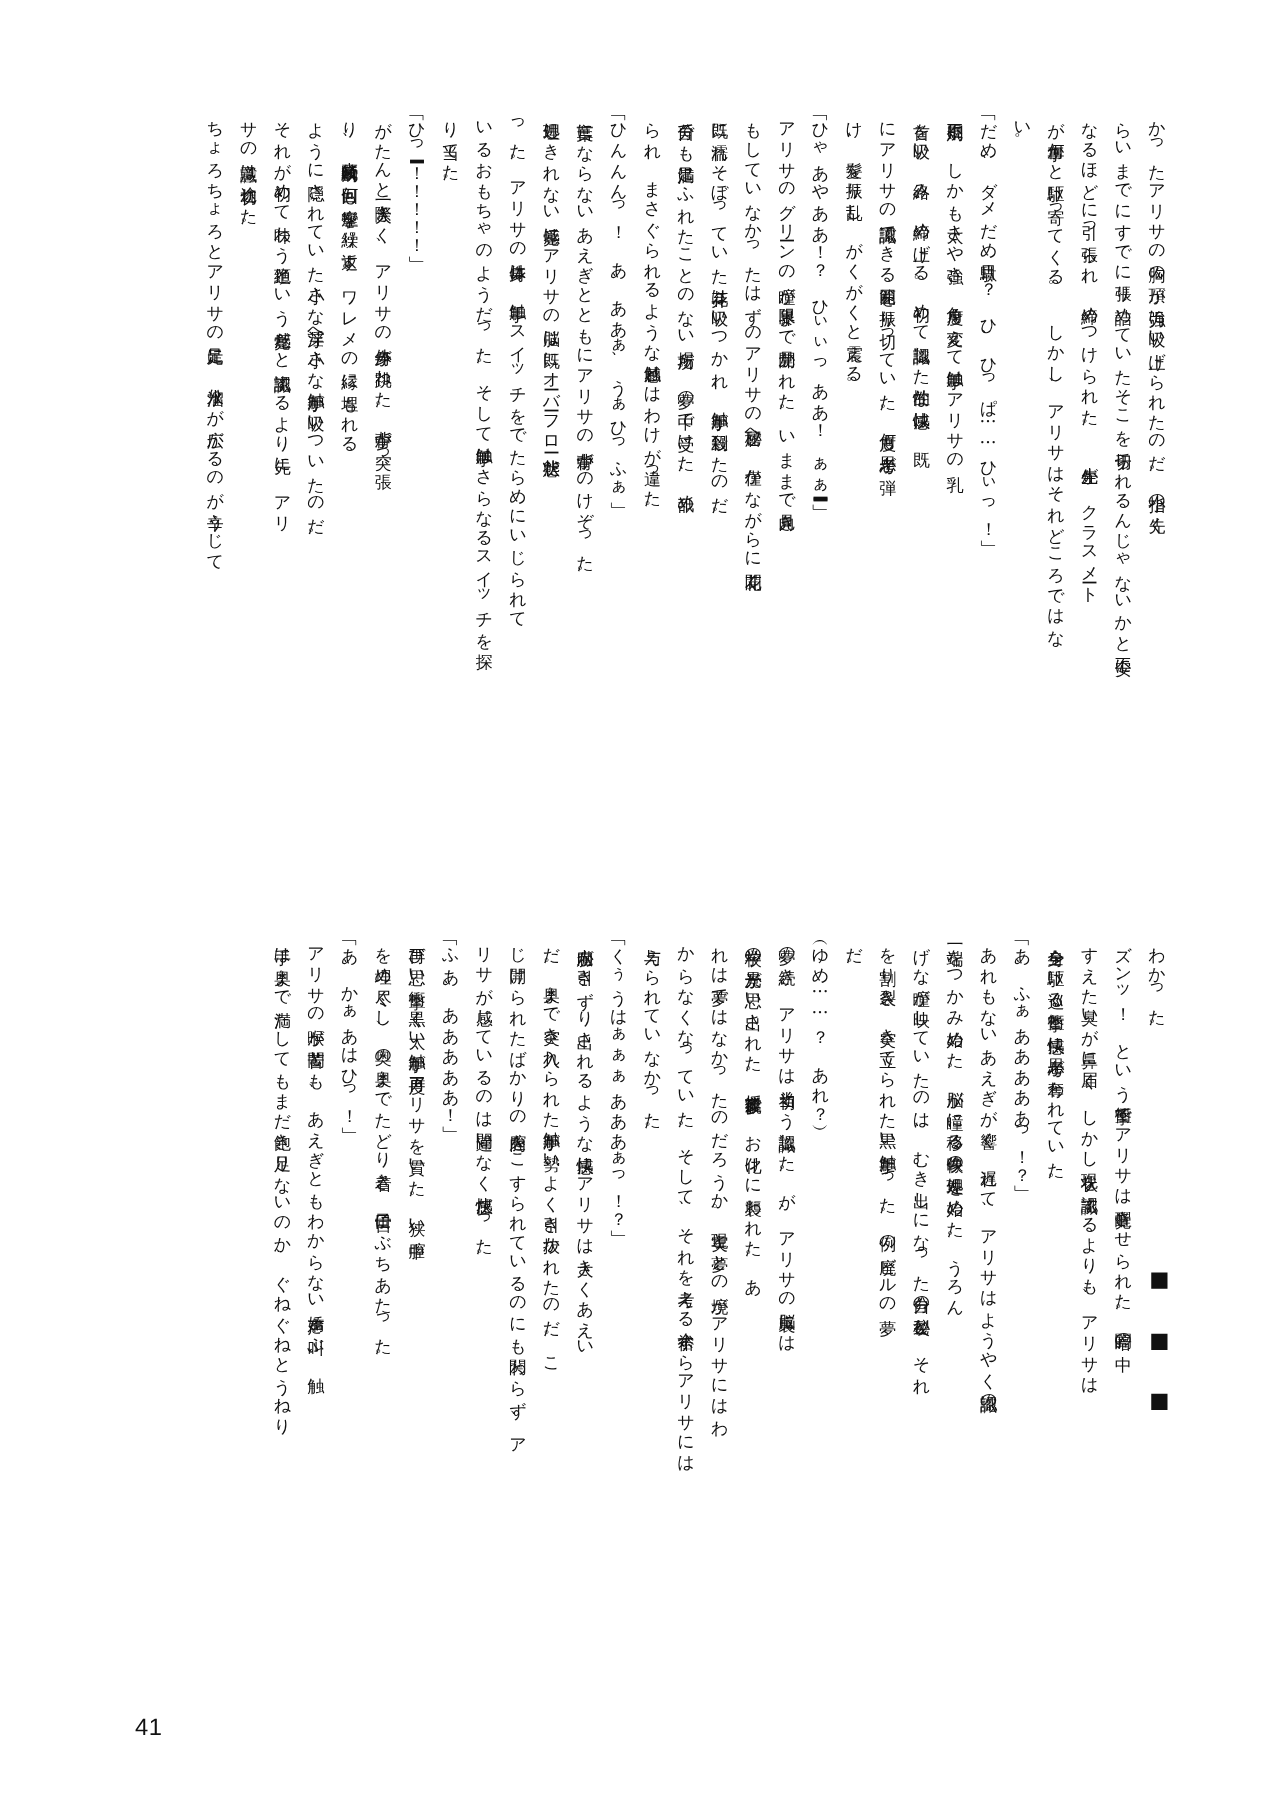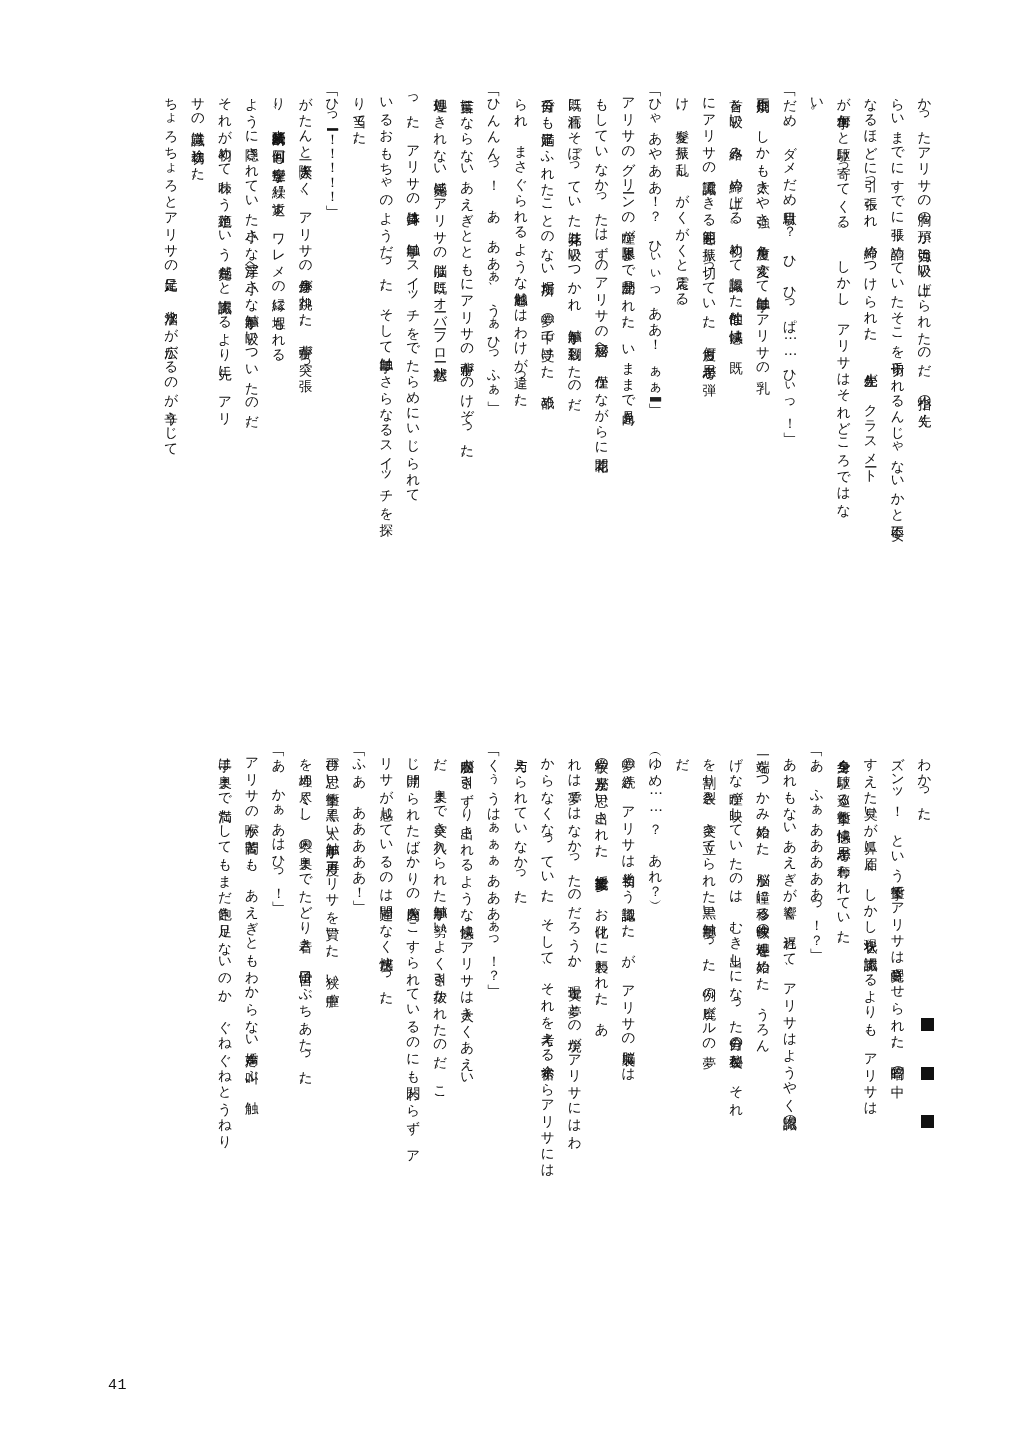--- a/index.html
+++ b/index.html
@@ -70,22 +70,22 @@
     width: 13px;
     height: 13px;
     background: #111;
   }
 
   
   .page-number {
     position: absolute;
     left: 108px;
     bottom: 62px;
-    font-size: 15px;
-    font-family: Liberation Mono, monospace;
+    font-size: 19px;
+    font-family: Liberation Sans, sans-serif;
     color: #111;
     letter-spacing: 0.5px;
   }
 </style>
 </head>
 <body>
 
 <div class="page">
 
   <div class="vblock" id="section-upper">かったアリサの胸の頂が強力に吸い上げられたのだ。小指の先く

